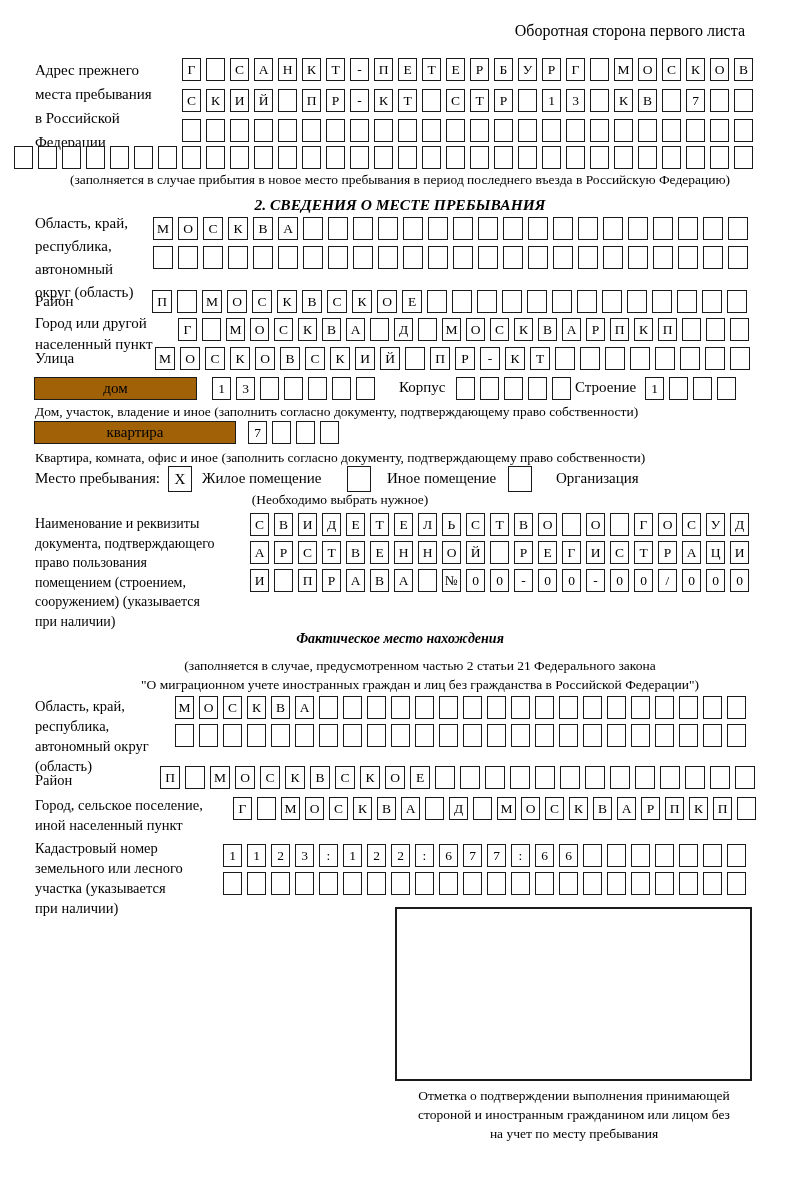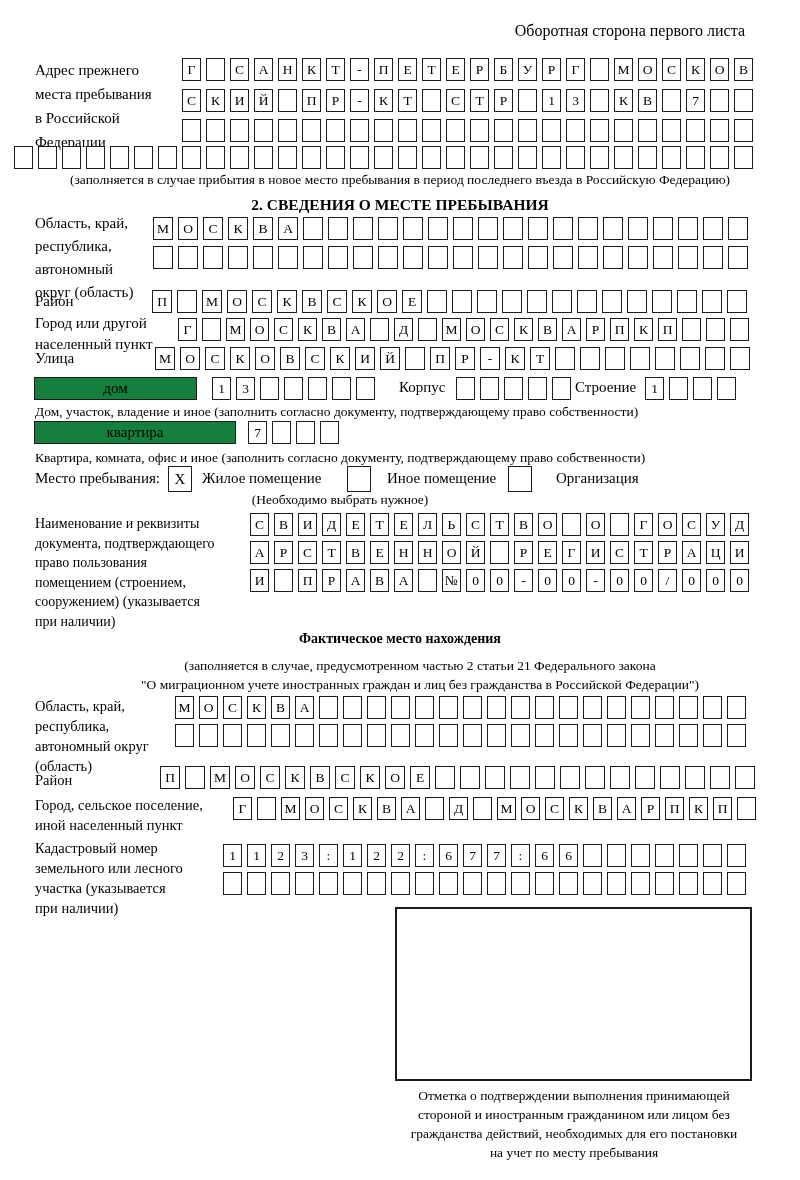--- a/index.html
+++ b/index.html
@@ -14,30 +14,30 @@
   .doclbl { position:absolute; font-size:14px; line-height:19.5px; }
   .cellrow { position:absolute; display:flex; gap:5px; }
   .cell {
     flex:0 0 19px; width:19px; height:23px;
     border:1.8px solid #1b1b1b; background:#fff;
     display:flex; align-items:center; justify-content:center;
     font-size:13.5px; line-height:1;
   }
   .w21 .cell { flex-basis:20px; width:20px; }
   .widebox {
-    position:absolute; height:23px; border:1.8px solid #1b1b1b; background:#15803d;
+    position:absolute; height:23px; border:1.8px solid #1b1b1b; background:#a16207;
     display:flex; align-items:center; justify-content:center; font-size:15px;
   }
   .checkbox {
     position:absolute; width:24px; height:26px; border:1.8px solid #1b1b1b;
     display:flex; align-items:center; justify-content:center; font-size:15px;
   }
   .caption { position:absolute; font-size:13.5px; }
   .center { text-align:center; }
-  .title { position:absolute; left:0; width:800px; text-align:center; font-weight:bold; font-size:15.5px; }
+  .title { position:absolute; left:0; width:800px; text-align:center; font-weight:bold; font-size:15.5px;font-style:italic; }
   .inline-lbl { position:absolute; font-size:15px; }
   .stamp-box { position:absolute; border:2px solid #1b1b1b; background:#fff; }
   .stamp-note { position:absolute; font-size:13.5px; line-height:19px; text-align:center; }
 </style>
 </head>
 <body>
 
 <div class="hdr" style="top:22px; right:55px;">Оборотная сторона первого листа</div>
 
 <div class="lbl" style="left:35px; top:58px; width:160px;">
@@ -604,15 +604,14 @@
     <div class="cell"></div>
     <div class="cell"></div>
     <div class="cell"></div>
     <div class="cell"></div>
   </div>
 
 <div class="stamp-box" style="left:395px; top:907px; width:357px; height:174px;"></div>
 <div class="stamp-note" style="left:385px; top:1086px; width:378px;">
     <div>Отметка о подтверждении выполнения принимающей</div>
     <div>стороной и иностранным гражданином или лицом без</div>
-    <div>гражданства действий, необходимых для его постановки</div>
     <div>на учет по месту пребывания</div>
   </div>
 
 </body></html>

